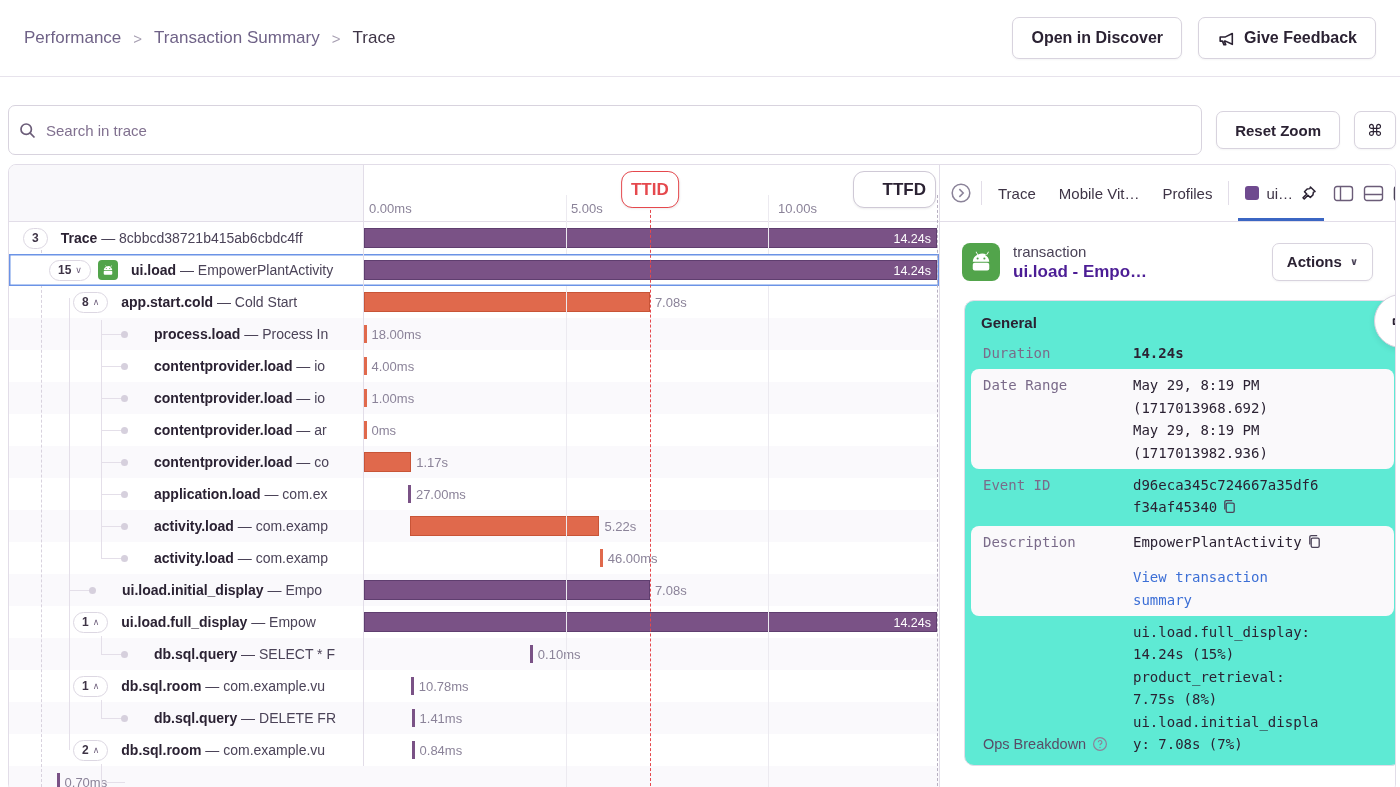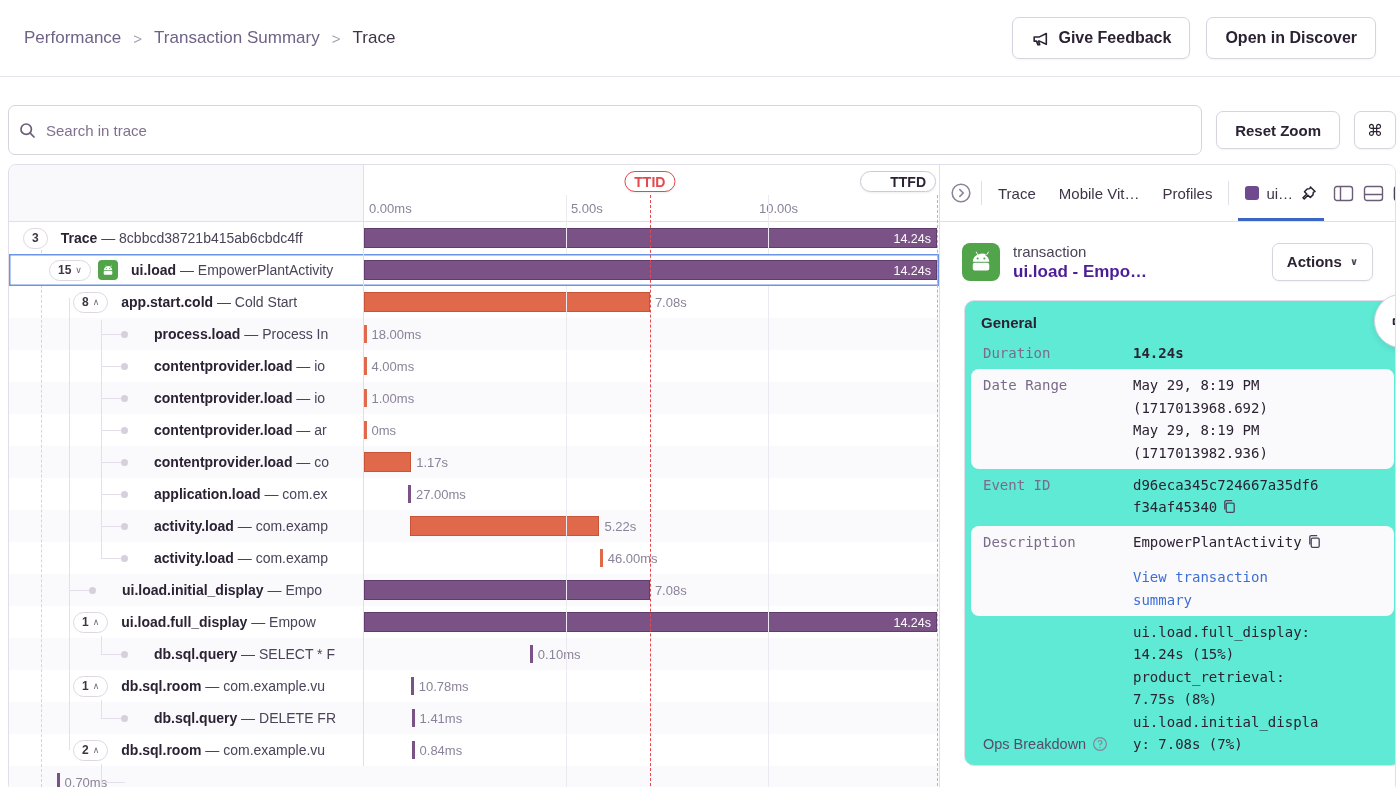--- a/index.html
+++ b/index.html
@@ -27,22 +27,22 @@
   .search-box input{border:none;outline:none;flex:1;font-family:inherit;font-size:15px;color:#3e3446;}
   .search-box input::placeholder{color:#80708f;}
   
   .trace-card{margin:9px 4px 0 8px;width:1388px;height:628px;border:1px solid #e2dde8;
               border-radius:8px;display:flex;overflow:hidden;position:relative;background:#fff;}
   .waterfall{width:930px;flex:none;display:flex;flex-direction:column;position:relative;}
   .wf-header{height:57px;flex:none;display:flex;border-bottom:1px solid #e2dde8;}
   .wf-header-left{width:355px;flex:none;background:#f9f8fb;border-right:1px solid #e2dde8;}
   .wf-header-right{flex:1;position:relative;background:#fff;}
   .axis-label{position:absolute;bottom:5px;font-size:13px;color:#8b8399;white-space:nowrap;}
-  .marker-badge{position:absolute;top:6px;height:21px;display:inline-flex;align-items:center;
-                padding:0 9px;border-radius:11px;background:#fff;font-size:14px;font-weight:700;
+  .marker-badge{position:absolute;top:6px;height:37px;display:inline-flex;align-items:center;
+                padding:0 9px;border-radius:11px;background:#fff;font-size:17px;font-weight:700;
                 z-index:6;box-shadow:0 1px 2px rgba(43,34,51,0.08);}
   .marker-badge.ttid{border:1.5px solid #e5484d;color:#e5484d;transform:translateX(-50%);}
   .marker-badge.ttfd{border:1.5px solid #cfc9d6;color:#2b2233;padding-left:29px;}
   .wf-rows{height:570px;position:relative;overflow:hidden;}
   .wf-row{height:32px;display:flex;align-items:stretch;position:relative;}
   .wf-row.alt{background:#faf9fc;}
   .wf-row.selected{background:#fff;box-shadow:inset 0 0 0 1.5px #6b93e6;z-index:2;}
   .wf-left{width:355px;flex:none;display:flex;align-items:center;border-right:1px solid #e2dde8;
            overflow:hidden;position:relative;}
   .wf-right{flex:1;position:relative;}
@@ -112,29 +112,29 @@
 
   <header class="topbar">
     <nav class="breadcrumb">
       <a class="bc-link">Performance</a>
       <span class="bc-sep">&gt;</span>
       <a class="bc-link">Transaction Summary</a>
       <span class="bc-sep">&gt;</span>
       <span class="bc-current">Trace</span>
     </nav>
     <div class="topbar-actions">
+      <button class="btn">Open in Discover</button>
       <button class="btn">
         <span class="icon">
           <svg width="19" height="19" viewBox="0 0 18 18" fill="none" stroke="currentColor" stroke-width="1.5" stroke-linejoin="round">
               <path d="M3 7.5v4h2.2l1.3 3.4h1.8l-1.3-3.4h1l6.5 3V4.2L8 7.5H3z"></path>
             </svg>
         </span>
         <span>Give Feedback</span>
       </button>
-      <button class="btn">Open in Discover</button>
     </div>
   </header>
 
   <div class="search-row">
     <div class="search-box">
       <span class="icon" style="color:#6b5c78;">
         <svg width="17" height="17" viewBox="0 0 17 17" fill="none" stroke="currentColor" stroke-width="1.7">
             <circle cx="7.2" cy="7.2" r="5.2"></circle>
             <path d="M11.2 11.2L15.5 15.5"></path>
           </svg>
@@ -146,21 +146,21 @@
   </div>
 
   <div class="trace-card">
 
     <div class="waterfall">
       <div class="wf-header">
         <div class="wf-header-left"></div>
         <div class="wf-header-right" id="axis">
             <span class="axis-label" style="left: 5px;">0.00ms</span>
             <span class="axis-label" style="left: 206.896px;">5.00s</span>
-            <span class="axis-label" style="left: 395px;">10.00s</span>
+            <span class="axis-label" style="left: 414px;">10.00s</span>
             <span class="marker-badge ttid" style="left: 285.885px;">TTID</span>
             <span class="marker-badge ttfd" style="right: 3px;">TTFD</span>
           </div>
       </div>
       <div class="wf-rows" id="wf-rows">
           <div class="wf-row">
             <div class="wf-left">
               <span class="badge" style="margin-left: 14px;">3</span>
               <span class="wf-label"><span class="op">Trace</span><span class="sep"> — </span><span class="desc">8cbbcd38721b415ab6cbdc4ff</span></span>
             </div>

